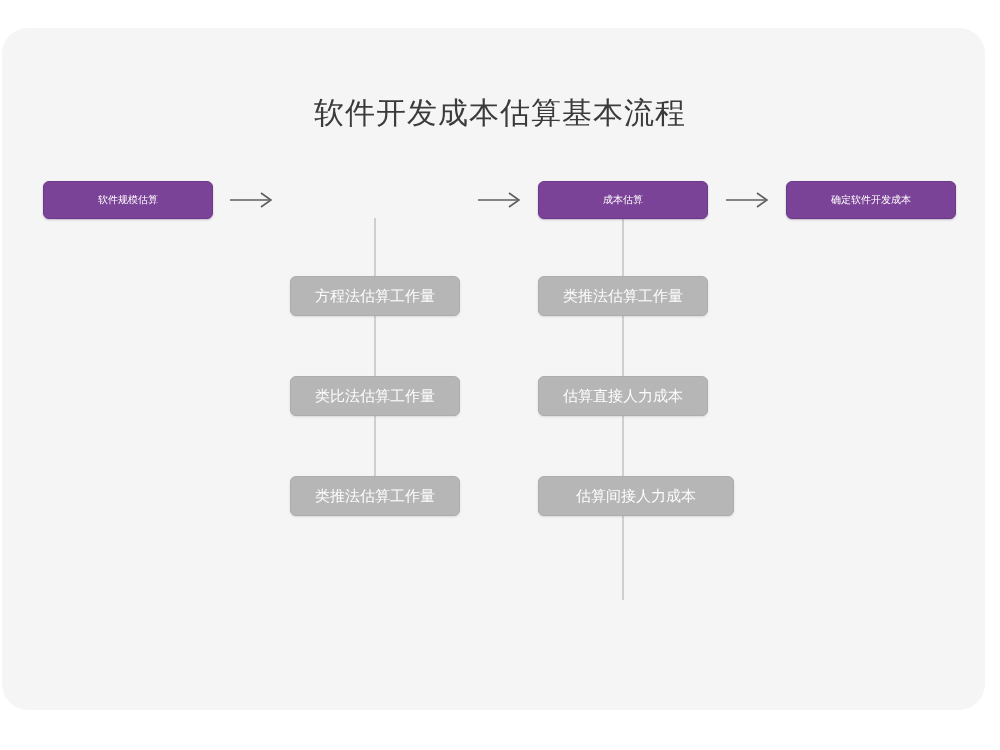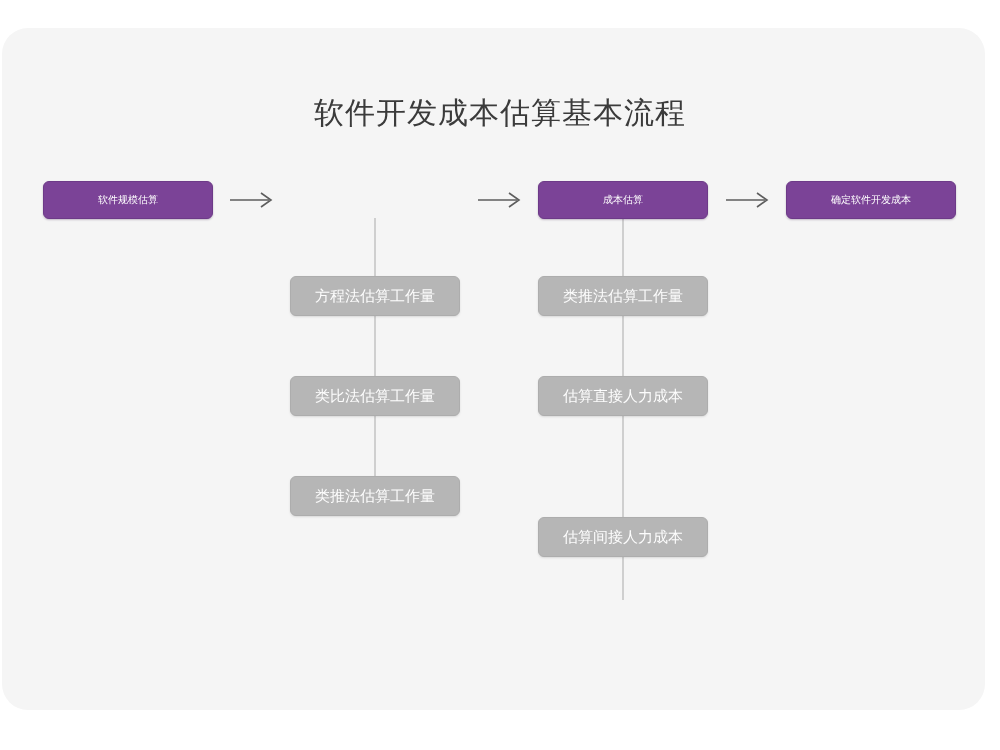--- a/index.html
+++ b/index.html
@@ -137,16 +137,16 @@
   <div class="node primary" style="left:786px; top:181px; width:170px;">确定软件开发成本</div>
 
   <div class="node secondary" style="left:290px; top:376px; width:170px;">类比法估算工作量</div>
 
   <div class="node secondary" style="left:290px; top:476px; width:170px;">类推法估算工作量</div>
 
   <div class="node secondary" style="left:538px; top:276px; width:170px;">类推法估算工作量</div>
 
   <div class="node secondary" style="left:538px; top:376px; width:170px;">估算直接人力成本</div>
 
-  <div class="node secondary" style="left:538px; top:476px; width:170px;margin-top:41px;">估算间接人力成本</div>
+  <div class="node secondary" style="left:538px; top:476px; width:196px;">估算间接人力成本</div>
 
 
 </div>
 
 </body></html>

